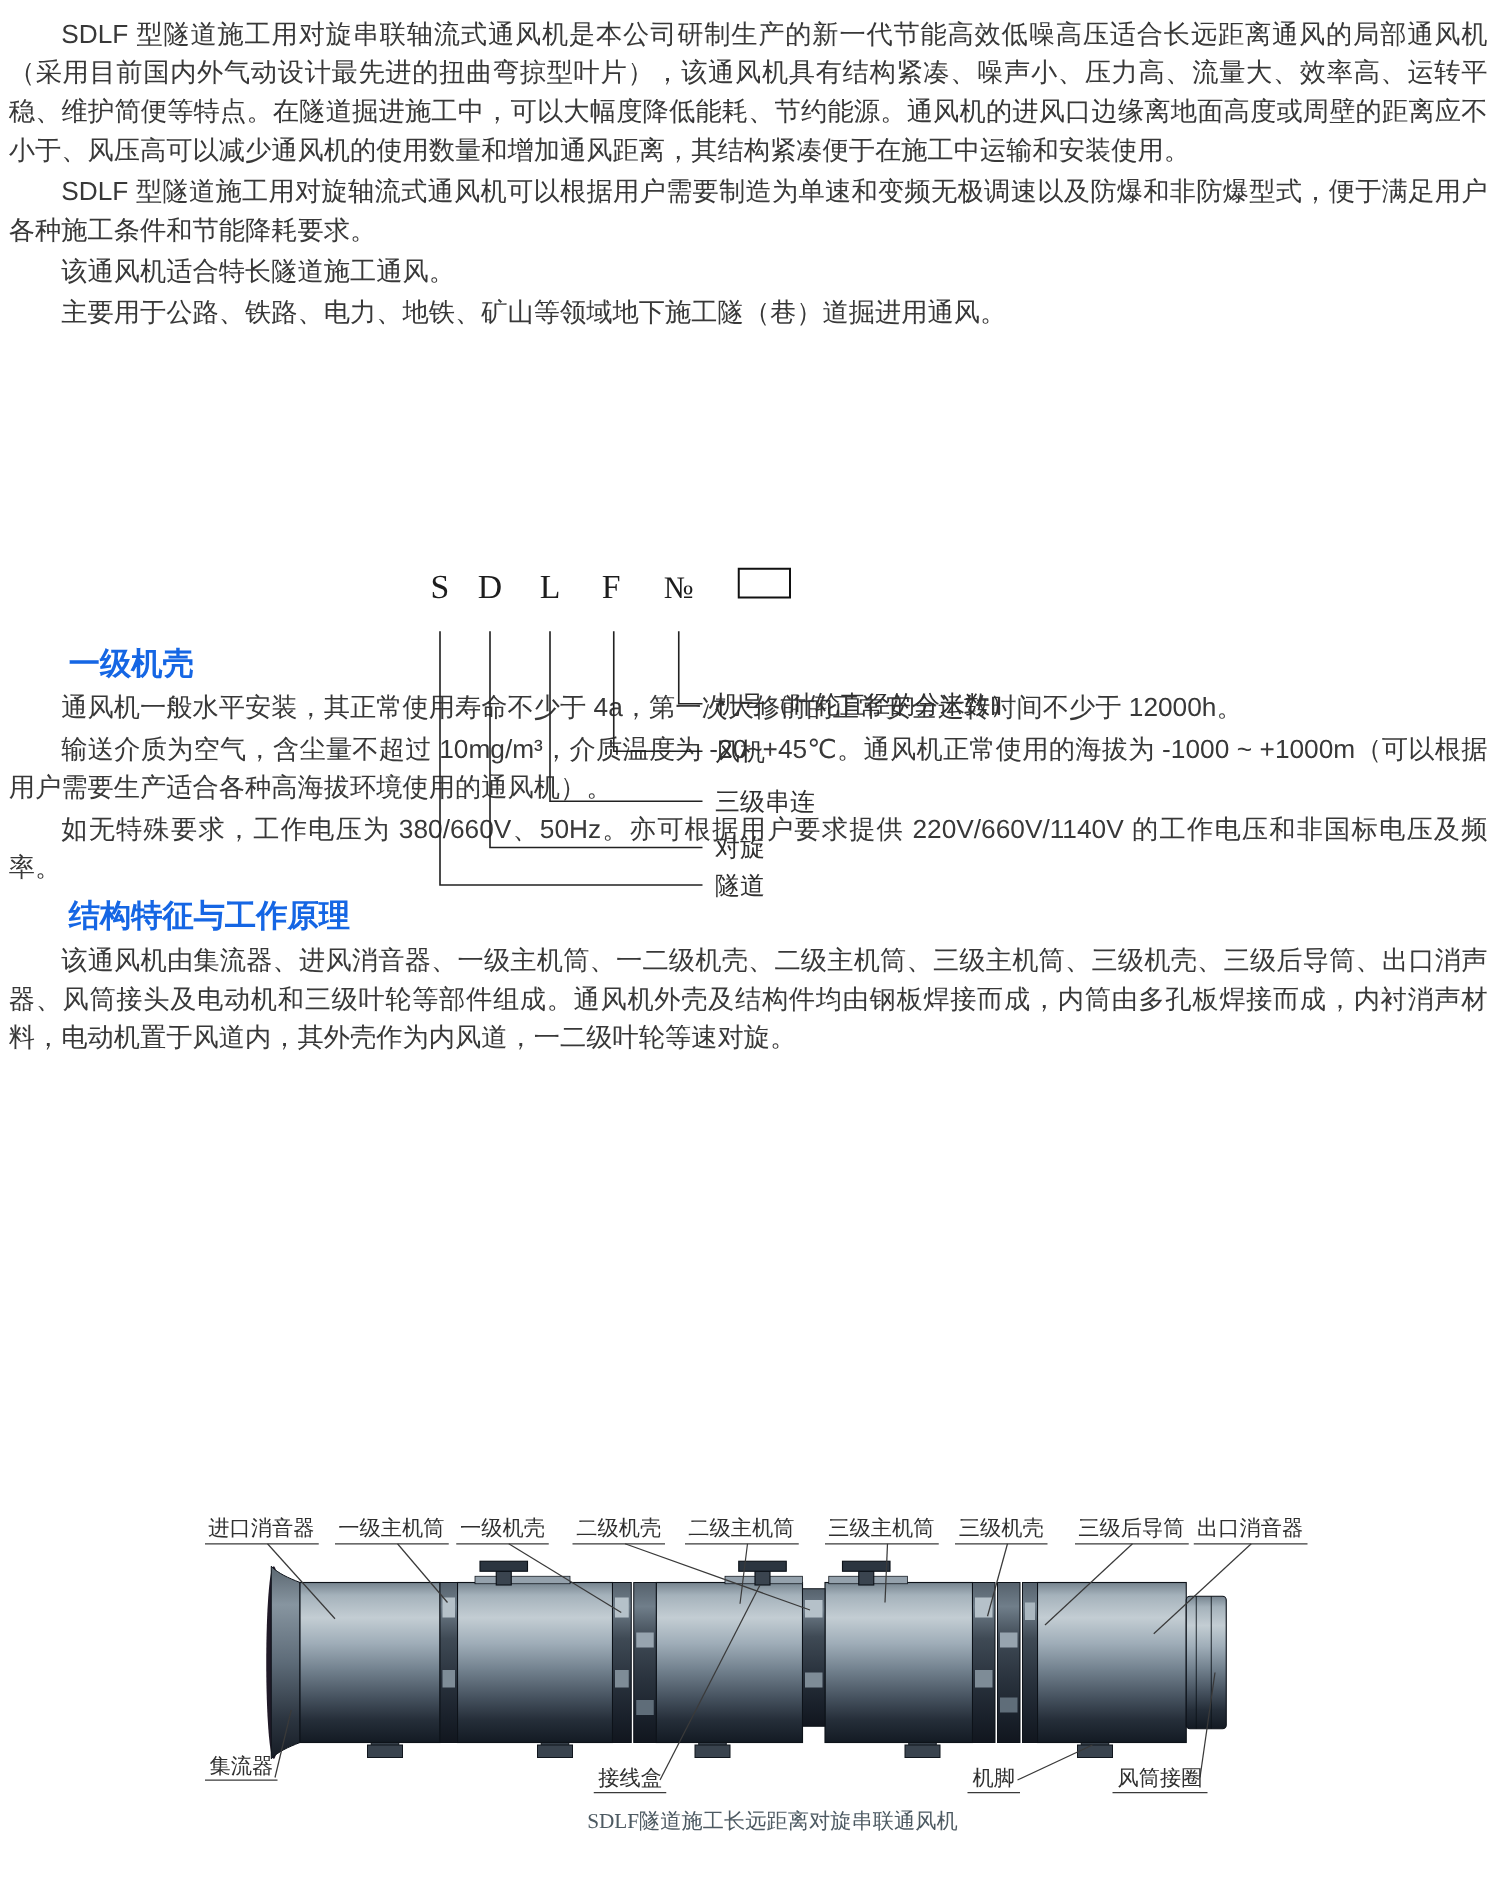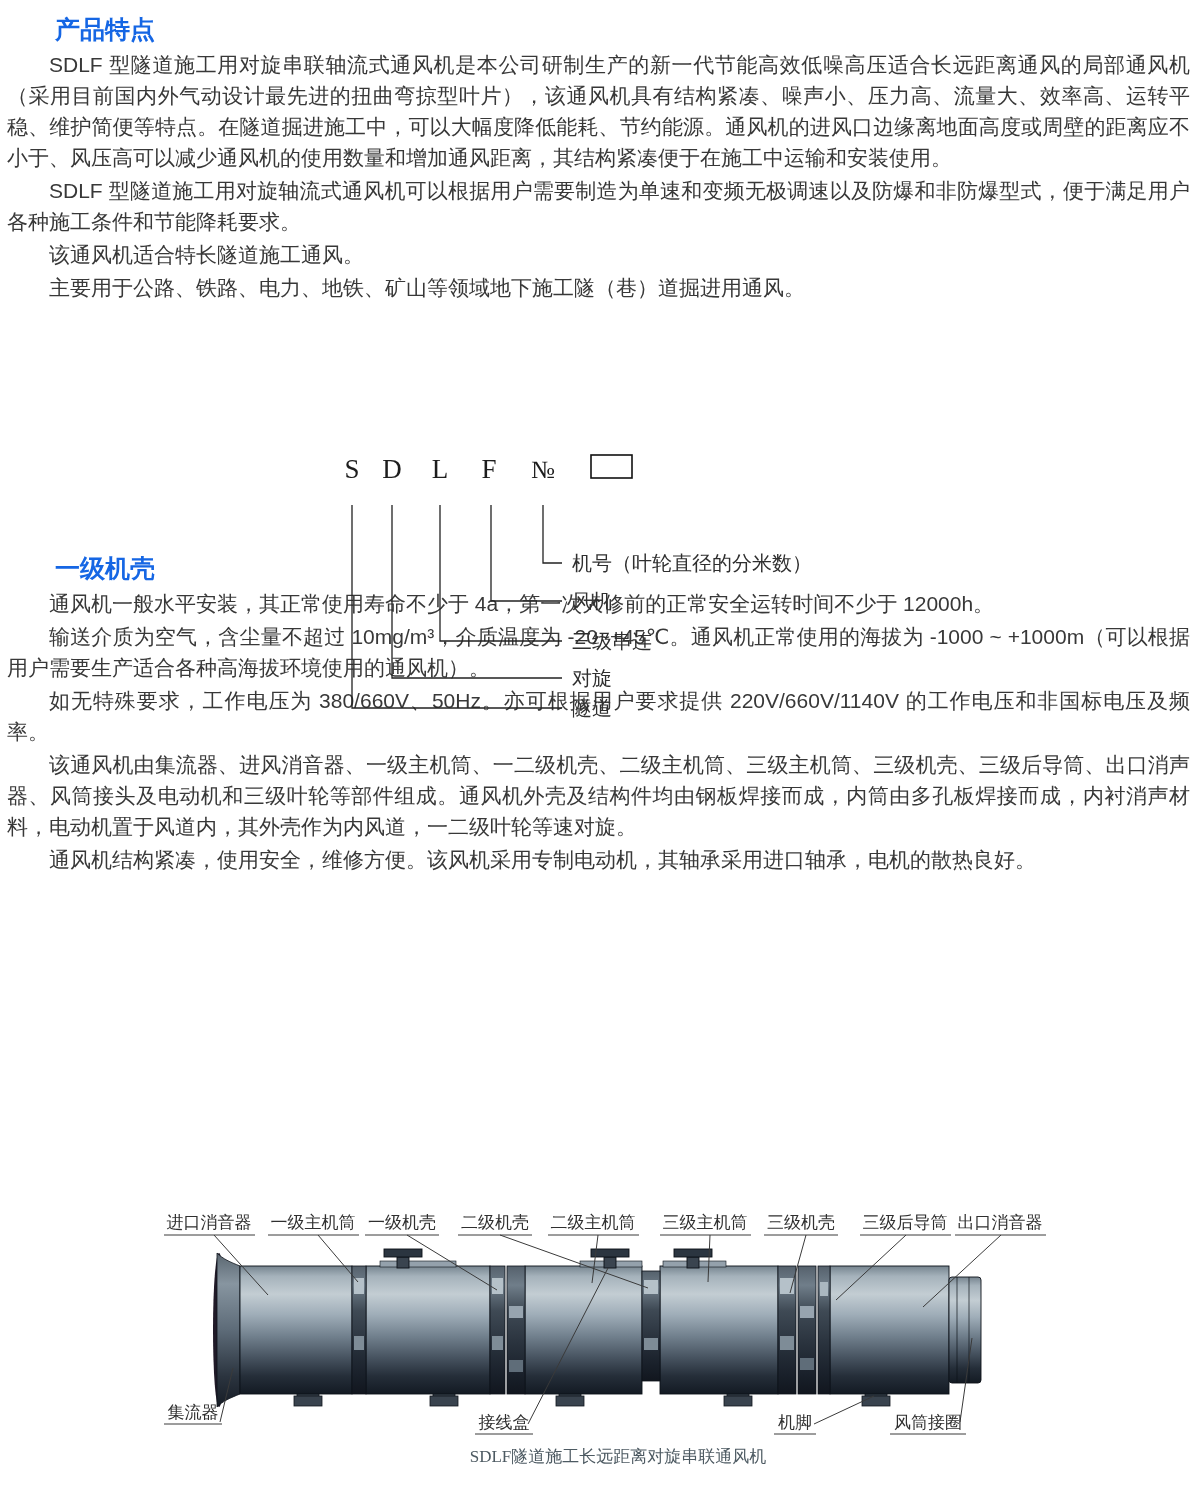--- a/index.html
+++ b/index.html
@@ -44,37 +44,36 @@
   svg text.letter{
     font-family:"Liberation Serif","DejaVu Serif",serif;
     fill:#1d1d1d;
   }
 </style>
 </head>
 <body>
 
 <div class="content">
 
-  <h2 class="sec first">产品特点</h2>
   <p>SDLF 型隧道施工用对旋串联轴流式通风机是本公司研制生产的新一代节能高效低噪高压适合长远距离通风的局部通风机（采用目前国内外气动设计最先进的扭曲弯掠型叶片），该通风机具有结构紧凑、噪声小、压力高、流量大、效率高、运转平稳、维护简便等特点。在隧道掘进施工中，可以大幅度降低能耗、节约能源。通风机的进风口边缘离地面高度或周壁的距离应不小于、风压高可以减少通风机的使用数量和增加通风距离，其结构紧凑便于在施工中运输和安装使用。</p>
   <p>SDLF 型隧道施工用对旋轴流式通风机可以根据用户需要制造为单速和变频无极调速以及防爆和非防爆型式，便于满足用户各种施工条件和节能降耗要求。</p>
   <p>该通风机适合特长隧道施工通风。</p>
 
   <p>主要用于公路、铁路、电力、地铁、矿山等领域地下施工隧（巷）道掘进用通风。</p>
 
   <div class="spacer"></div>
 
   <h2 class="sec">一级机壳</h2>
   <p>通风机一般水平安装，其正常使用寿命不少于 4a，第一次大修前的正常安全运转时间不少于 12000h。</p>
   <p>输送介质为空气，含尘量不超过 10mg/m³，介质温度为 -20~+45℃。通风机正常使用的海拔为 -1000 ~ +1000m（可以根据用户需要生产适合各种高海拔环境使用的通风机）。</p>
   <p>如无特殊要求，工作电压为 380/660V、50Hz。亦可根据用户要求提供 220V/660V/1140V 的工作电压和非国标电压及频率。</p>
 
+  <h2 class="sec">结构特征与工作原理</h2>
   <p>该通风机由集流器、进风消音器、一级主机筒、一二级机壳、二级主机筒、三级主机筒、三级机壳、三级后导筒、出口消声器、风筒接头及电动机和三级叶轮等部件组成。通风机外壳及结构件均由钢板焊接而成，内筒由多孔板焊接而成，内衬消声材料，电动机置于风道内，其外壳作为内风道，一二级叶轮等速对旋。</p>
 
-  <p>通风机结构紧凑，使用安全，维修方便。该风机采用专制电动机，其轴承采用进口轴承，电机的散热良好。</p>
 </div>
 
 <div class="diagram" id="model-diagram">
 <svg width="1200" height="285" viewBox="0 0 1200 285" xmlns="http://www.w3.org/2000/svg">
 
   <text class="letter" x="352" y="36" font-size="27" text-anchor="middle">S</text>
   <text class="letter" x="392" y="36" font-size="27" text-anchor="middle">D</text>
   <text class="letter" x="440" y="36" font-size="27" text-anchor="middle">L</text>
   <text class="letter" x="489" y="36" font-size="27" text-anchor="middle">F</text>
   <text class="letter" x="543" y="36" font-size="25" text-anchor="middle">№</text>

